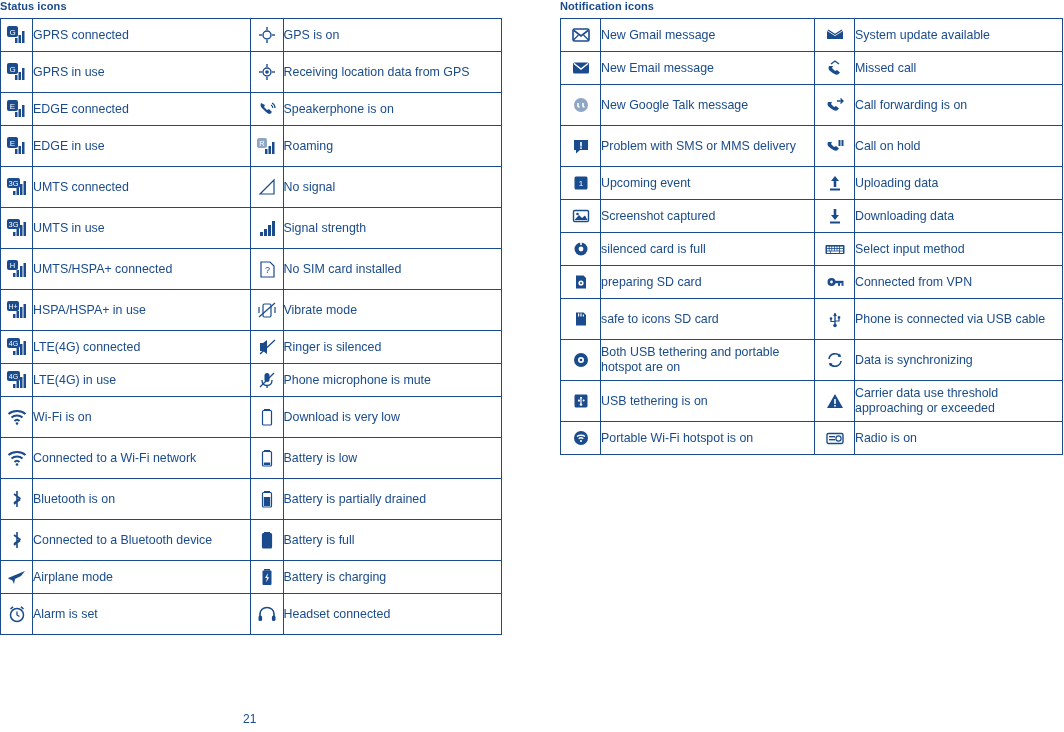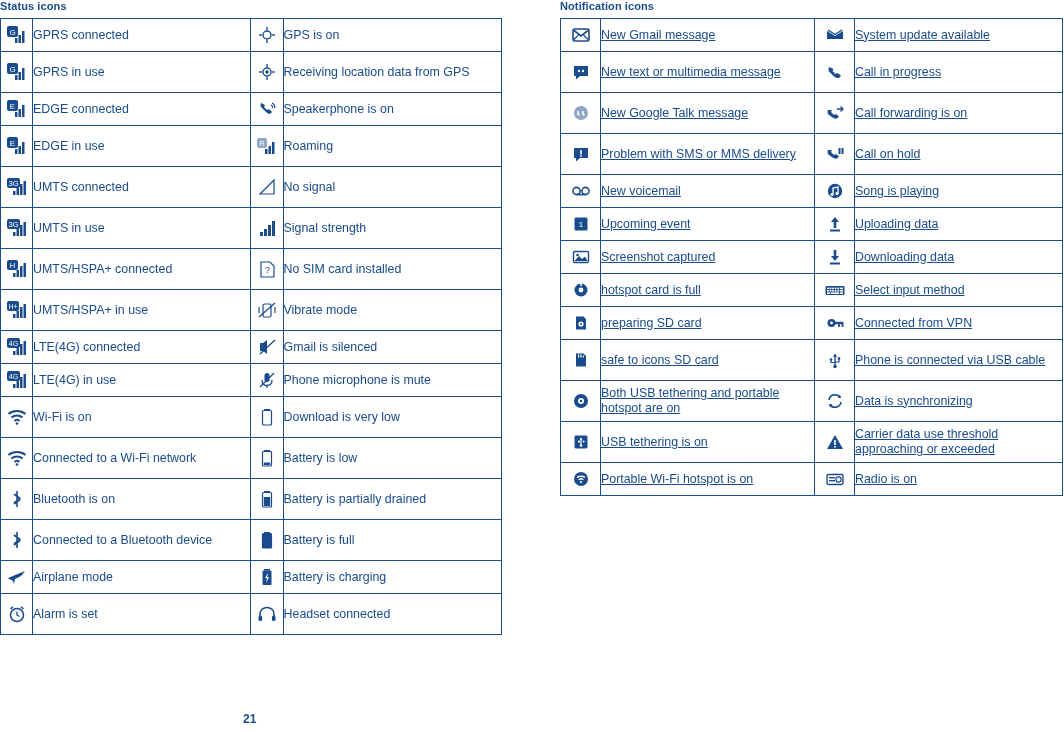--- a/index.html
+++ b/index.html
@@ -58,30 +58,30 @@
     padding: 3px 7px 4px 7px;
     line-height: 1.18;
   }
   
   .tbl-left { width: 502px; }
   .tbl-left col.c1 { width: 32px; }
   .tbl-left col.c2 { width: 218px; }
   .tbl-left col.c3 { width: 32px; }
   .tbl-left col.c4 { width: 218px; }
   
-  .tbl-right { width: 467px; text-decoration: underline; }
+  .tbl-right { width: 467px; }
   .tbl-right col.c1 { width: 40px; }
   .tbl-right col.c2 { width: 214px; }
   .tbl-right col.c3 { width: 40px; }
   .tbl-right col.c4 { width: 208px; }
 
   .pg {
     position: absolute;
     font-size: 12px;
-    font-weight: bold;
+    font-weight: normal;
     color: #1a4b8c;
   }
   .pg-left { left: 243px; top: 712px; }
 
   svg { display: block; margin: 0 auto; }
   
   tr.h-1 td { height: 32px; }
   tr.h-2 td { height: 40px; }
 </style>
 </head>
@@ -259,21 +259,21 @@
           <td class="ic">
             <svg width="22" height="20" viewBox="0 0 22 20">
                 <rect x="1" y="1" width="12" height="10" rx="2" fill="#1a4b8c"></rect>
                 <text x="7" y="9" font-size="7" fill="#ffffff" text-anchor="middle" font-family="Liberation Sans, sans-serif">H+</text>
                 <rect x="7" y="14" width="2.5" height="4" fill="#1a4b8c"></rect>
                 <rect x="10.5" y="11" width="2.5" height="7" fill="#1a4b8c"></rect>
                 <rect x="14" y="7" width="2.5" height="11" fill="#1a4b8c"></rect>
                 <rect x="17.5" y="4" width="2.5" height="14" fill="#1a4b8c"></rect>
               </svg>
           </td>
-          <td class="lb">UMTS/HSPA+ in use</td>
+          <td class="lb">HSPA/HSPA+ in use</td>
           <td class="ic">
             <svg width="22" height="20" viewBox="0 0 22 20">
                 <rect x="7" y="4" width="8" height="13" rx="1.5" fill="none" stroke="#1a4b8c" stroke-width="1.2"></rect>
                 <line x1="3" y1="7" x2="3" y2="13" stroke="#1a4b8c" stroke-width="1.2"></line>
                 <line x1="19" y1="7" x2="19" y2="13" stroke="#1a4b8c" stroke-width="1.2"></line>
                 <line x1="3" y1="17" x2="19" y2="3" stroke="#1a4b8c" stroke-width="1.2"></line>
               </svg>
           </td>
           <td class="lb">Vibrate mode</td>
         </tr>
@@ -289,21 +289,21 @@
                 <rect x="17.5" y="4" width="2.5" height="14" fill="#1a4b8c"></rect>
               </svg>
           </td>
           <td class="lb">LTE(4G) connected</td>
           <td class="ic">
             <svg width="22" height="20" viewBox="0 0 22 20">
                 <path d="M7 6 L11 3 L11 17 L7 14 L4 14 L4 6 Z" fill="#1a4b8c"></path>
                 <line x1="4" y1="17" x2="19" y2="3" stroke="#1a4b8c" stroke-width="1.3"></line>
               </svg>
           </td>
-          <td class="lb">Gmail is silenced</td>
+          <td class="lb">Ringer is silenced</td>
         </tr>
 
         <tr class="h-1">
           <td class="ic">
             <svg width="22" height="20" viewBox="0 0 22 20">
                 <rect x="1" y="1" width="13" height="10" rx="2" fill="#1a4b8c"></rect>
                 <text x="7.5" y="9" font-size="7" fill="#ffffff" text-anchor="middle" font-family="Liberation Sans, sans-serif">4G</text>
                 <rect x="7" y="14" width="2.5" height="4" fill="#1a4b8c"></rect>
                 <rect x="10.5" y="11" width="2.5" height="7" fill="#1a4b8c"></rect>
                 <rect x="14" y="7" width="2.5" height="11" fill="#1a4b8c"></rect>
@@ -458,37 +458,37 @@
           <td class="lb">New Gmail message</td>
           <td class="ic">
             <svg width="24" height="20" viewBox="0 0 24 20">
                 <path d="M4 14 L4 6 L12 11 L20 6 L20 14 Z" fill="#1a4b8c"></path>
                 <path d="M5 5 L12 9.5 L19 5" fill="none" stroke="#1a4b8c" stroke-width="1.4"></path>
               </svg>
           </td>
           <td class="lb">System update available</td>
         </tr>
 
-
-        <tr class="h-2">
-          <td class="ic">
-            <svg width="24" height="20" viewBox="0 0 24 20">
-                <path d="M5 4 L19 4 L19 14 L11 14 L7 17.5 L7 14 L5 14 Z" fill="#1a4b8c"></path>
-                <circle cx="10" cy="9" r="1.2" fill="#ffffff"></circle>
-                <circle cx="14" cy="9" r="1.2" fill="#ffffff"></circle>
-              </svg>
-          </td>
-          <td class="lb">New text or multimedia message</td>
-          <td class="ic">
-            <svg width="24" height="20" viewBox="0 0 24 20">
-                <path d="M6 5 C6 5 5 7 6 9.5 L9.5 13 C11.5 15 13.5 16.5 16 16 L18 13.5 L14.5 11 L12.5 12 L9.5 9 L10.5 7 Z" fill="#1a4b8c"></path>
-              </svg>
-          </td>
-          <td class="lb">Call in progress</td>
-        </tr>
+        <tr class="h-1">
+          <td class="ic">
+            <svg width="24" height="20" viewBox="0 0 24 20">
+                <rect x="4" y="4.5" width="16" height="11" rx="1.5" fill="#1a4b8c"></rect>
+                <path d="M5 5.5 L12 11 L19 5.5" fill="none" stroke="#ffffff" stroke-width="1.4"></path>
+              </svg>
+          </td>
+          <td class="lb">New Email message</td>
+          <td class="ic">
+            <svg width="24" height="20" viewBox="0 0 24 20">
+                <path d="M6 8 C6 8 5 10 6 12 L9 14.5 C11 16 13 17 15 16.5 L17 14.5 L14 12 L12 13 L9 10 L10 8 Z" fill="#1a4b8c"></path>
+                <path d="M8 6 L12 3 L16 6" fill="none" stroke="#1a4b8c" stroke-width="1.4"></path>
+              </svg>
+          </td>
+          <td class="lb">Missed call</td>
+        </tr>
+
 
         <tr class="h-2">
           <td class="ic">
             <svg width="24" height="20" viewBox="0 0 24 20">
                 <circle cx="12" cy="10" r="7" fill="#8fa6c4"></circle>
                 <path d="M9 8 L9 11 M9 11 C9 12 10 12 10.5 11.5 M14 8 L14 11 M14 11 C14 12 15 12 15.5 11.5" fill="none" stroke="#ffffff" stroke-width="1.6"></path>
               </svg>
           </td>
           <td class="lb">New Google Talk message</td>
           <td class="ic">
@@ -512,39 +512,20 @@
           <td class="ic">
             <svg width="24" height="20" viewBox="0 0 24 20">
                 <path d="M5 6 C5 6 4 8 5 10 L8 12.5 C10 14 12 15 14 14.5 L16 12.5 L13 10 L11 11 L8 8 L9 6 Z" fill="#1a4b8c"></path>
                 <rect x="15.5" y="4" width="2" height="6" fill="#1a4b8c"></rect>
                 <rect x="18.5" y="4" width="2" height="6" fill="#1a4b8c"></rect>
               </svg>
           </td>
           <td class="lb">Call on hold</td>
         </tr>
 
-        <tr class="h-1">
-          <td class="ic">
-            <svg width="24" height="20" viewBox="0 0 24 20">
-                <circle cx="7.5" cy="10" r="3.6" fill="none" stroke="#1a4b8c" stroke-width="1.6"></circle>
-                <circle cx="16.5" cy="10" r="3.6" fill="none" stroke="#1a4b8c" stroke-width="1.6"></circle>
-                <line x1="7.5" y1="13.6" x2="16.5" y2="13.6" stroke="#1a4b8c" stroke-width="1.6"></line>
-              </svg>
-          </td>
-          <td class="lb">New voicemail</td>
-          <td class="ic">
-            <svg width="24" height="20" viewBox="0 0 24 20">
-                <circle cx="12" cy="10" r="7.2" fill="#1a4b8c"></circle>
-                <path d="M10 13.5 L10 7 L15 6 L15 12.5" fill="none" stroke="#ffffff" stroke-width="1.3"></path>
-                <circle cx="9" cy="13.5" r="1.5" fill="#ffffff"></circle>
-                <circle cx="14" cy="12.5" r="1.5" fill="#ffffff"></circle>
-              </svg>
-          </td>
-          <td class="lb">Song is playing</td>
-        </tr>
 
         <tr class="h-1">
           <td class="ic">
             <svg width="24" height="20" viewBox="0 0 24 20">
                 <rect x="5.5" y="3.5" width="13" height="13" rx="1.5" fill="#1a4b8c"></rect>
                 <text x="12" y="13" font-size="8" fill="#ffffff" text-anchor="middle" font-family="Liberation Sans, sans-serif">1</text>
               </svg>
           </td>
           <td class="lb">Upcoming event</td>
           <td class="ic">
@@ -576,21 +557,21 @@
 
 
         <tr class="h-1">
           <td class="ic">
             <svg width="24" height="20" viewBox="0 0 24 20">
                 <circle cx="12" cy="10" r="6.5" fill="#1a4b8c"></circle>
                 <circle cx="12" cy="10" r="2.4" fill="#ffffff"></circle>
                 <rect x="11.2" y="3" width="1.6" height="3" fill="#ffffff"></rect>
               </svg>
           </td>
-          <td class="lb">hotspot card is full</td>
+          <td class="lb">silenced card is full</td>
           <td class="ic">
             <svg width="24" height="20" viewBox="0 0 24 20">
                 <rect x="2.5" y="6" width="19" height="9" rx="1" fill="#1a4b8c"></rect>
                 <g fill="#ffffff">
                   <rect x="4" y="7.6" width="1.8" height="1.6"></rect>
                   <rect x="6.6" y="7.6" width="1.8" height="1.6"></rect>
                   <rect x="9.2" y="7.6" width="1.8" height="1.6"></rect>
                   <rect x="11.8" y="7.6" width="1.8" height="1.6"></rect>
                   <rect x="14.4" y="7.6" width="1.8" height="1.6"></rect>
                   <rect x="17" y="7.6" width="3" height="1.6"></rect>

